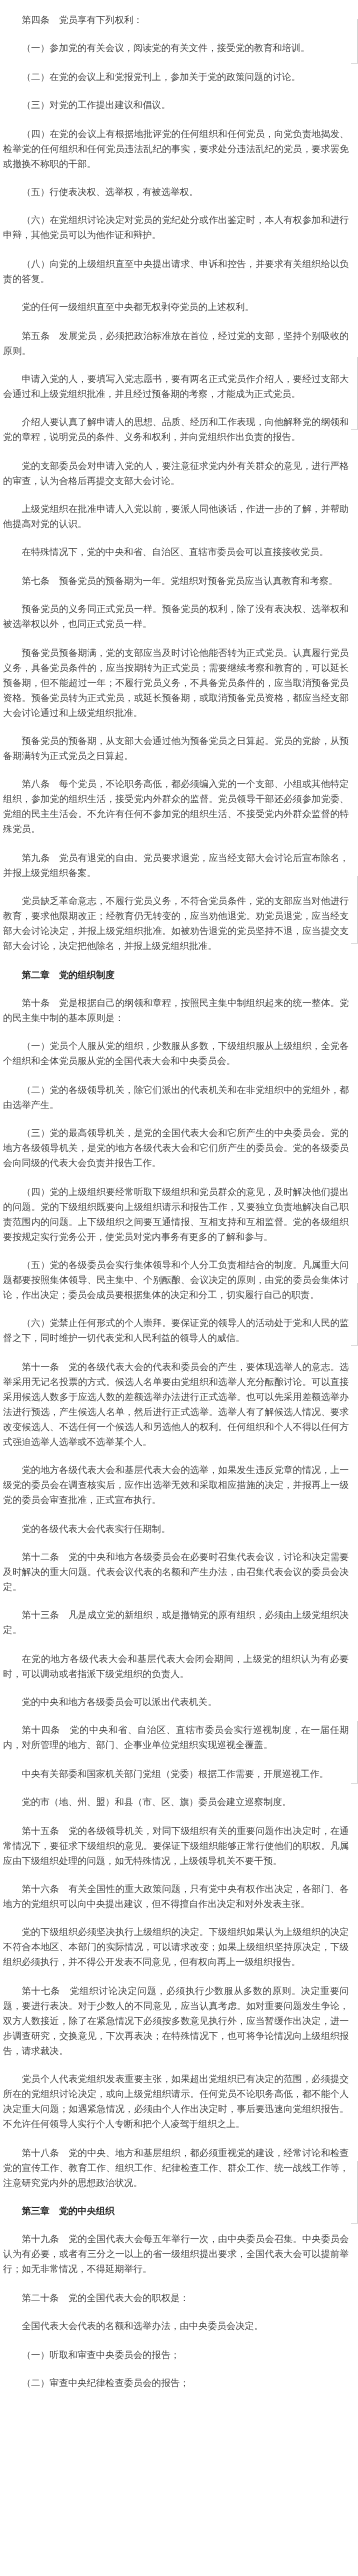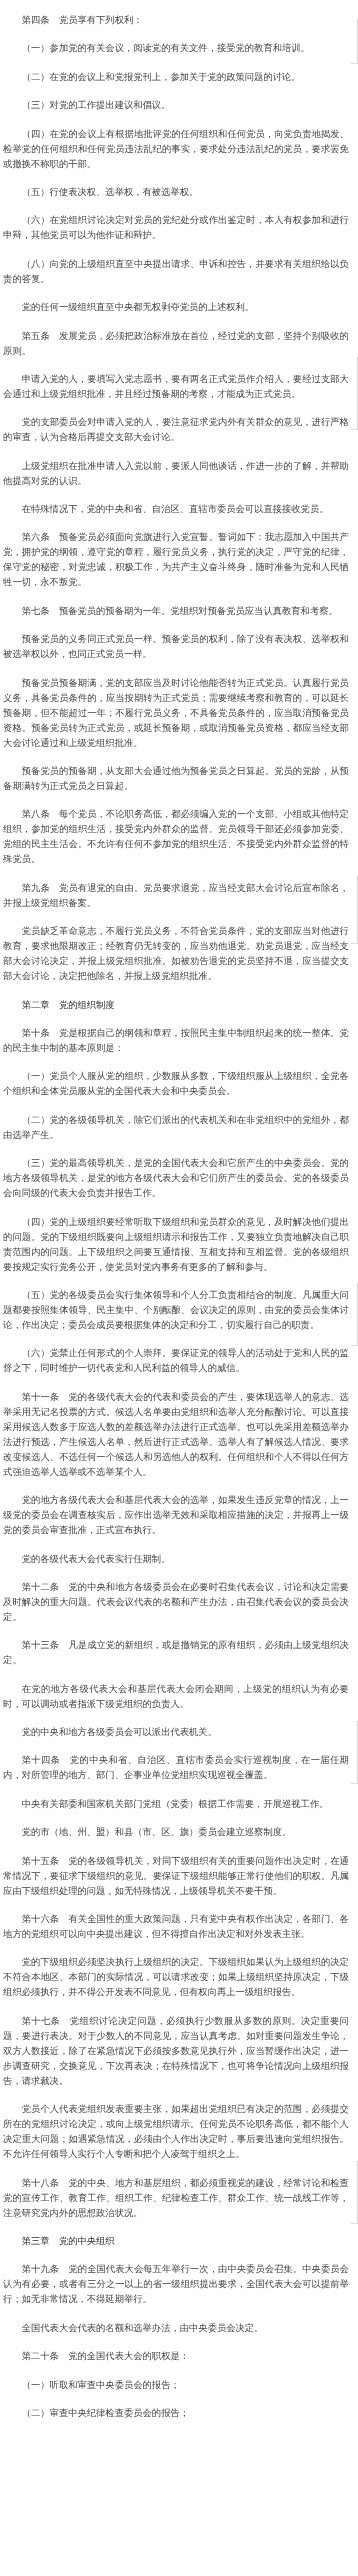--- a/index.html
+++ b/index.html
@@ -28,21 +28,21 @@
     margin: 13.4px 0;
     text-indent: 2em;
     text-align: justify;
     word-break: break-all;
     font-family: Liberation Serif, serif;
   }
   h2.chapter {
     font-size: 9.3px;
     line-height: 15px;
     color: #2b2b2b;
-    font-weight: normal;
+    font-weight: bold;
     margin: 13.4px 0;
     text-indent: 2em;
   }
   
   .seam {
     position: absolute;
     right: 1px;
     width: 6.2px;
     border-right: 0.5px solid #d5d5d5;
     border-bottom: 0.5px solid #dcdcdc;
@@ -57,24 +57,24 @@
     <p class="para">（一）参加党的有关会议，阅读党的有关文件，接受党的教育和培训。</p>
     <p class="para">（二）在党的会议上和党报党刊上，参加关于党的政策问题的讨论。</p>
     <p class="para">（三）对党的工作提出建议和倡议。</p>
     <p class="para">（四）在党的会议上有根据地批评党的任何组织和任何党员，向党负责地揭发、检举党的任何组织和任何党员违法乱纪的事实，要求处分违法乱纪的党员，要求罢免或撤换不称职的干部。</p>
     <p class="para">（五）行使表决权、选举权，有被选举权。</p>
     <p class="para">（六）在党组织讨论决定对党员的党纪处分或作出鉴定时，本人有权参加和进行申辩，其他党员可以为他作证和辩护。</p>
     <p class="para">（八）向党的上级组织直至中央提出请求、申诉和控告，并要求有关组织给以负责的答复。</p>
     <p class="para">党的任何一级组织直至中央都无权剥夺党员的上述权利。</p>
     <p class="para">第五条　发展党员，必须把政治标准放在首位，经过党的支部，坚持个别吸收的原则。</p>
     <p class="para">申请入党的人，要填写入党志愿书，要有两名正式党员作介绍人，要经过支部大会通过和上级党组织批准，并且经过预备期的考察，才能成为正式党员。</p>
+    <p class="para">介绍人要认真了解申请人的思想、品质、经历和工作表现，向他解释党的纲领和党的章程，说明党员的条件、义务和权利，并向党组织作出负责的报告。</p>
     <p class="para">党的支部委员会对申请入党的人，要注意征求党内外有关群众的意见，进行严格的审查，认为合格后再提交支部大会讨论。</p>
     <p class="para">上级党组织在批准申请人入党以前，要派人同他谈话，作进一步的了解，并帮助他提高对党的认识。</p>
     <p class="para">在特殊情况下，党的中央和省、自治区、直辖市委员会可以直接接收党员。</p>
-    <p class="para">第六条　预备党员必须面向党旗进行入党宣誓。誓词如下：我志愿加入中国共产党，拥护党的纲领，遵守党的章程，履行党员义务，执行党的决定，严守党的纪律，保守党的秘密，对党忠诚，积极工作，为共产主义奋斗终身，随时准备为党和人民牺牲一切，永不叛党。</p>
     <p class="para">第七条　预备党员的预备期为一年。党组织对预备党员应当认真教育和考察。</p>
     <p class="para">预备党员的义务同正式党员一样。预备党员的权利，除了没有表决权、选举权和被选举权以外，也同正式党员一样。</p>
     <p class="para">预备党员预备期满，党的支部应当及时讨论他能否转为正式党员。认真履行党员义务，具备党员条件的，应当按期转为正式党员；需要继续考察和教育的，可以延长预备期，但不能超过一年；不履行党员义务，不具备党员条件的，应当取消预备党员资格。预备党员转为正式党员，或延长预备期，或取消预备党员资格，都应当经支部大会讨论通过和上级党组织批准。</p>
     <p class="para">预备党员的预备期，从支部大会通过他为预备党员之日算起。党员的党龄，从预备期满转为正式党员之日算起。</p>
     <p class="para">第八条　每个党员，不论职务高低，都必须编入党的一个支部、小组或其他特定组织，参加党的组织生活，接受党内外群众的监督。党员领导干部还必须参加党委、党组的民主生活会。不允许有任何不参加党的组织生活、不接受党内外群众监督的特殊党员。</p>
     <p class="para">第九条　党员有退党的自由。党员要求退党，应当经支部大会讨论后宣布除名，并报上级党组织备案。</p>
     <p class="para">党员缺乏革命意志，不履行党员义务，不符合党员条件，党的支部应当对他进行教育，要求他限期改正；经教育仍无转变的，应当劝他退党。劝党员退党，应当经支部大会讨论决定，并报上级党组织批准。如被劝告退党的党员坚持不退，应当提交支部大会讨论，决定把他除名，并报上级党组织批准。</p>
     <h2 class="chapter">第二章　党的组织制度</h2>
     <p class="para">第十条　党是根据自己的纲领和章程，按照民主集中制组织起来的统一整体。党的民主集中制的基本原则是：</p>
     <p class="para">（一）党员个人服从党的组织，少数服从多数，下级组织服从上级组织，全党各个组织和全体党员服从党的全国代表大会和中央委员会。</p>
@@ -94,22 +94,22 @@
     <p class="para">中央有关部委和国家机关部门党组（党委）根据工作需要，开展巡视工作。</p>
     <p class="para">党的市（地、州、盟）和县（市、区、旗）委员会建立巡察制度。</p>
     <p class="para">第十五条　党的各级领导机关，对同下级组织有关的重要问题作出决定时，在通常情况下，要征求下级组织的意见。要保证下级组织能够正常行使他们的职权。凡属应由下级组织处理的问题，如无特殊情况，上级领导机关不要干预。</p>
     <p class="para">第十六条　有关全国性的重大政策问题，只有党中央有权作出决定，各部门、各地方的党组织可以向中央提出建议，但不得擅自作出决定和对外发表主张。</p>
     <p class="para">党的下级组织必须坚决执行上级组织的决定。下级组织如果认为上级组织的决定不符合本地区、本部门的实际情况，可以请求改变；如果上级组织坚持原决定，下级组织必须执行，并不得公开发表不同意见，但有权向再上一级组织报告。</p>
     <p class="para">第十七条　党组织讨论决定问题，必须执行少数服从多数的原则。决定重要问题，要进行表决。对于少数人的不同意见，应当认真考虑。如对重要问题发生争论，双方人数接近，除了在紧急情况下必须按多数意见执行外，应当暂缓作出决定，进一步调查研究，交换意见，下次再表决；在特殊情况下，也可将争论情况向上级组织报告，请求裁决。</p>
     <p class="para">党员个人代表党组织发表重要主张，如果超出党组织已有决定的范围，必须提交所在的党组织讨论决定，或向上级党组织请示。任何党员不论职务高低，都不能个人决定重大问题；如遇紧急情况，必须由个人作出决定时，事后要迅速向党组织报告。不允许任何领导人实行个人专断和把个人凌驾于组织之上。</p>
     <p class="para">第十八条　党的中央、地方和基层组织，都必须重视党的建设，经常讨论和检查党的宣传工作、教育工作、组织工作、纪律检查工作、群众工作、统一战线工作等，注意研究党内外的思想政治状况。</p>
     <h2 class="chapter">第三章　党的中央组织</h2>
     <p class="para">第十九条　党的全国代表大会每五年举行一次，由中央委员会召集。中央委员会认为有必要，或者有三分之一以上的省一级组织提出要求，全国代表大会可以提前举行；如无非常情况，不得延期举行。</p>
+    <p class="para">第二十条　党的全国代表大会的职权是：</p>
     <p class="para">全国代表大会代表的名额和选举办法，由中央委员会决定。</p>
-    <p class="para">第二十条　党的全国代表大会的职权是：</p>
     <p class="para">（一）听取和审查中央委员会的报告；</p>
     <p class="para">（二）审查中央纪律检查委员会的报告；</p>
   </div>
 
 <div class="seam" style="top: 19px; height: 44px;"></div>
 <div class="seam" style="top: 357px; height: 72px;"></div>
 <div class="seam" style="top: 876px; height: 67px;"></div>
 <div class="seam" style="top: 1283px; height: 62px;"></div>
 <div class="seam" style="top: 1721px; height: 62px;"></div>
 <div class="seam" style="top: 2161px; height: 62px;"></div>

